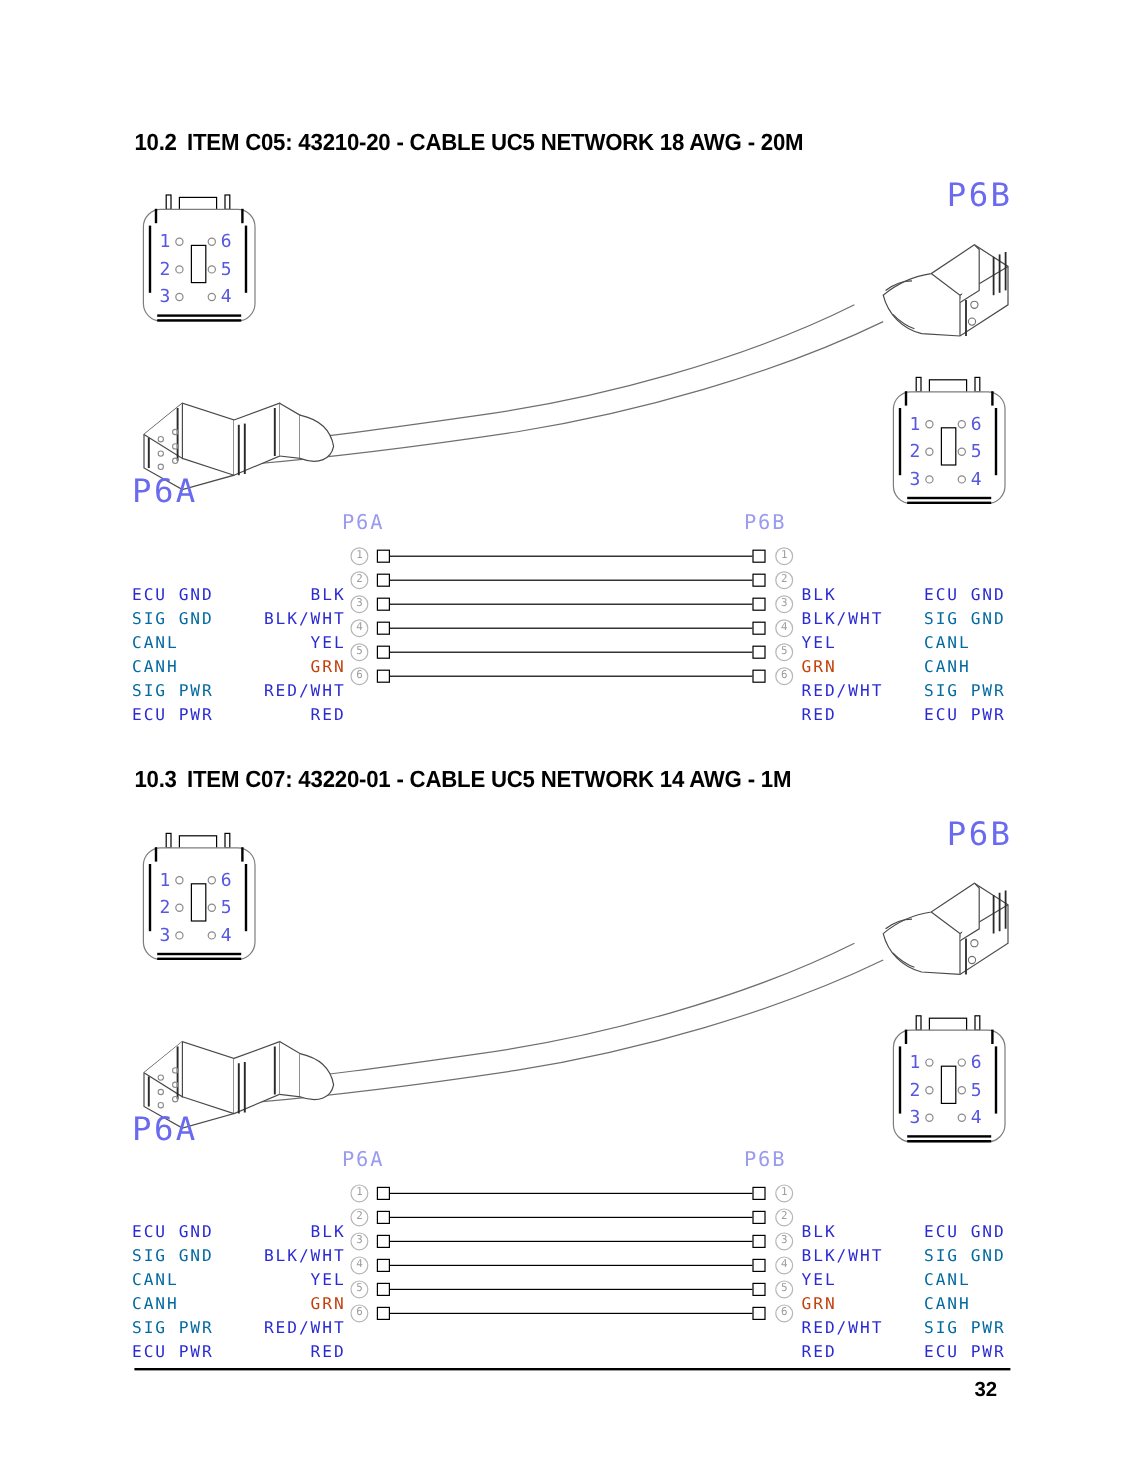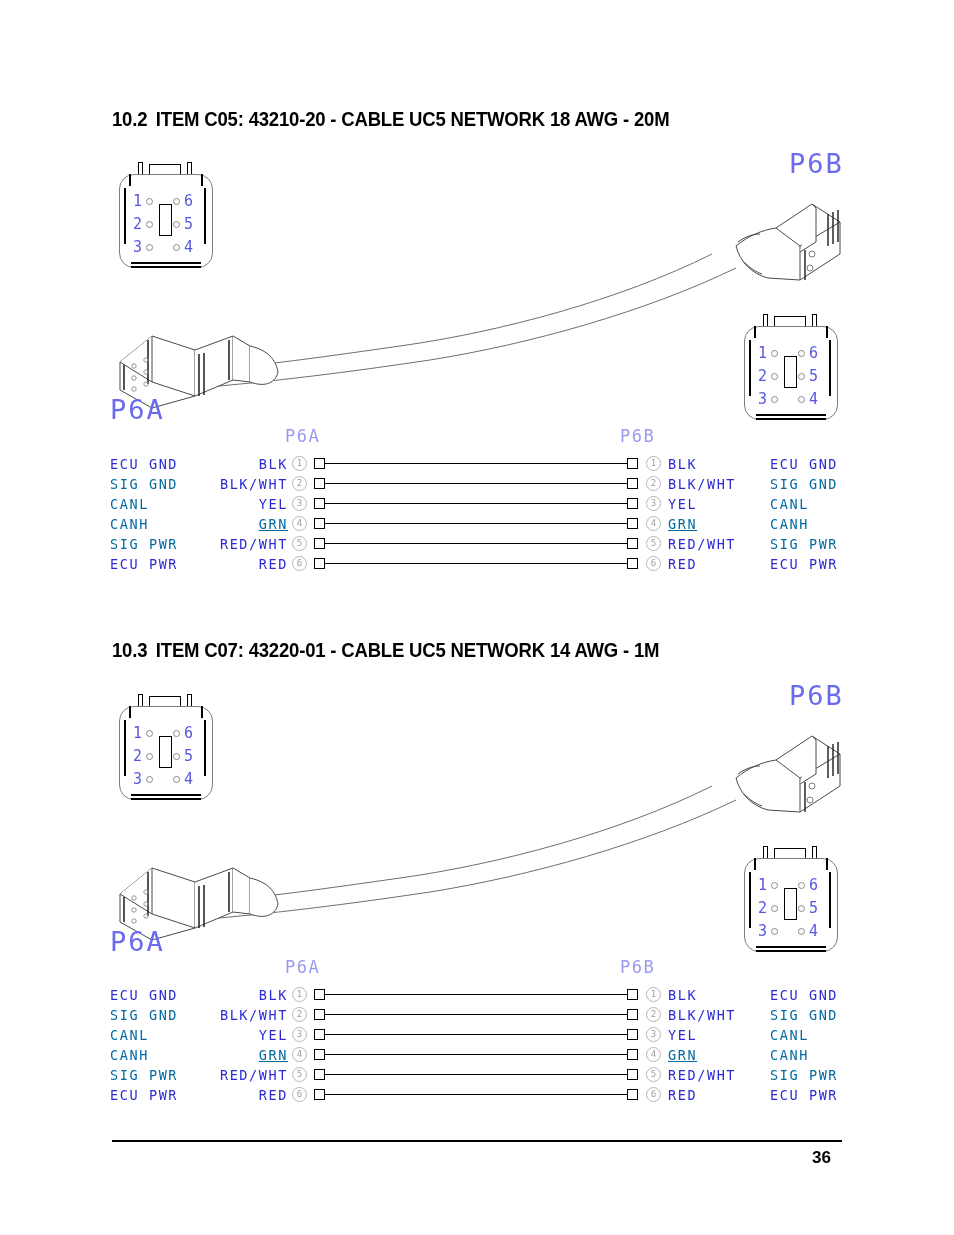--- a/index.html
+++ b/index.html
@@ -147,23 +147,24 @@
   .wrow { position: absolute; left: 0; width: 954px; height: 20px; }
 
   .cell {
     position: absolute;
     font-family: "DejaVu Sans Mono", monospace;
     font-size: 13.5px;
     letter-spacing: 1.6px;
     line-height: 20px;
     white-space: nowrap;
     color: #2b2bd4;
+    margin-top: 32px;
   }
   .cell.dim { color: #0369a1; }
-  .cell.dimmer { color: #0369a1; text-decoration: underline; }
+  .cell.dimmer { color: #c2410c; }
 
   .func-left  { left: 110px; width: 112px; text-align: left; }
   .col-left   { left: 196px; width: 92px; text-align: right; }
   .func-right { left: 770px; width: 120px; text-align: left; }
   .col-right  { left: 668px; width: 110px; text-align: left; }
 
   .pinnum {
     position: absolute;
     width: 15px; height: 15px;
     border: 1px solid #b6b6b6;
@@ -646,15 +647,15 @@
         <div class="wire"></div>
         <div class="term t-right"></div>
         <div class="pinnum pn-right">6</div>
         <div class="cell col-right">RED</div>
         <div class="cell func-right">ECU PWR</div>
       </div>
     </div>
   </div>
 
   <div class="footer-rule"></div>
-  <div class="page-num">36</div>
+  <div class="page-num">32</div>
 
 </div>
 
 </body></html>

